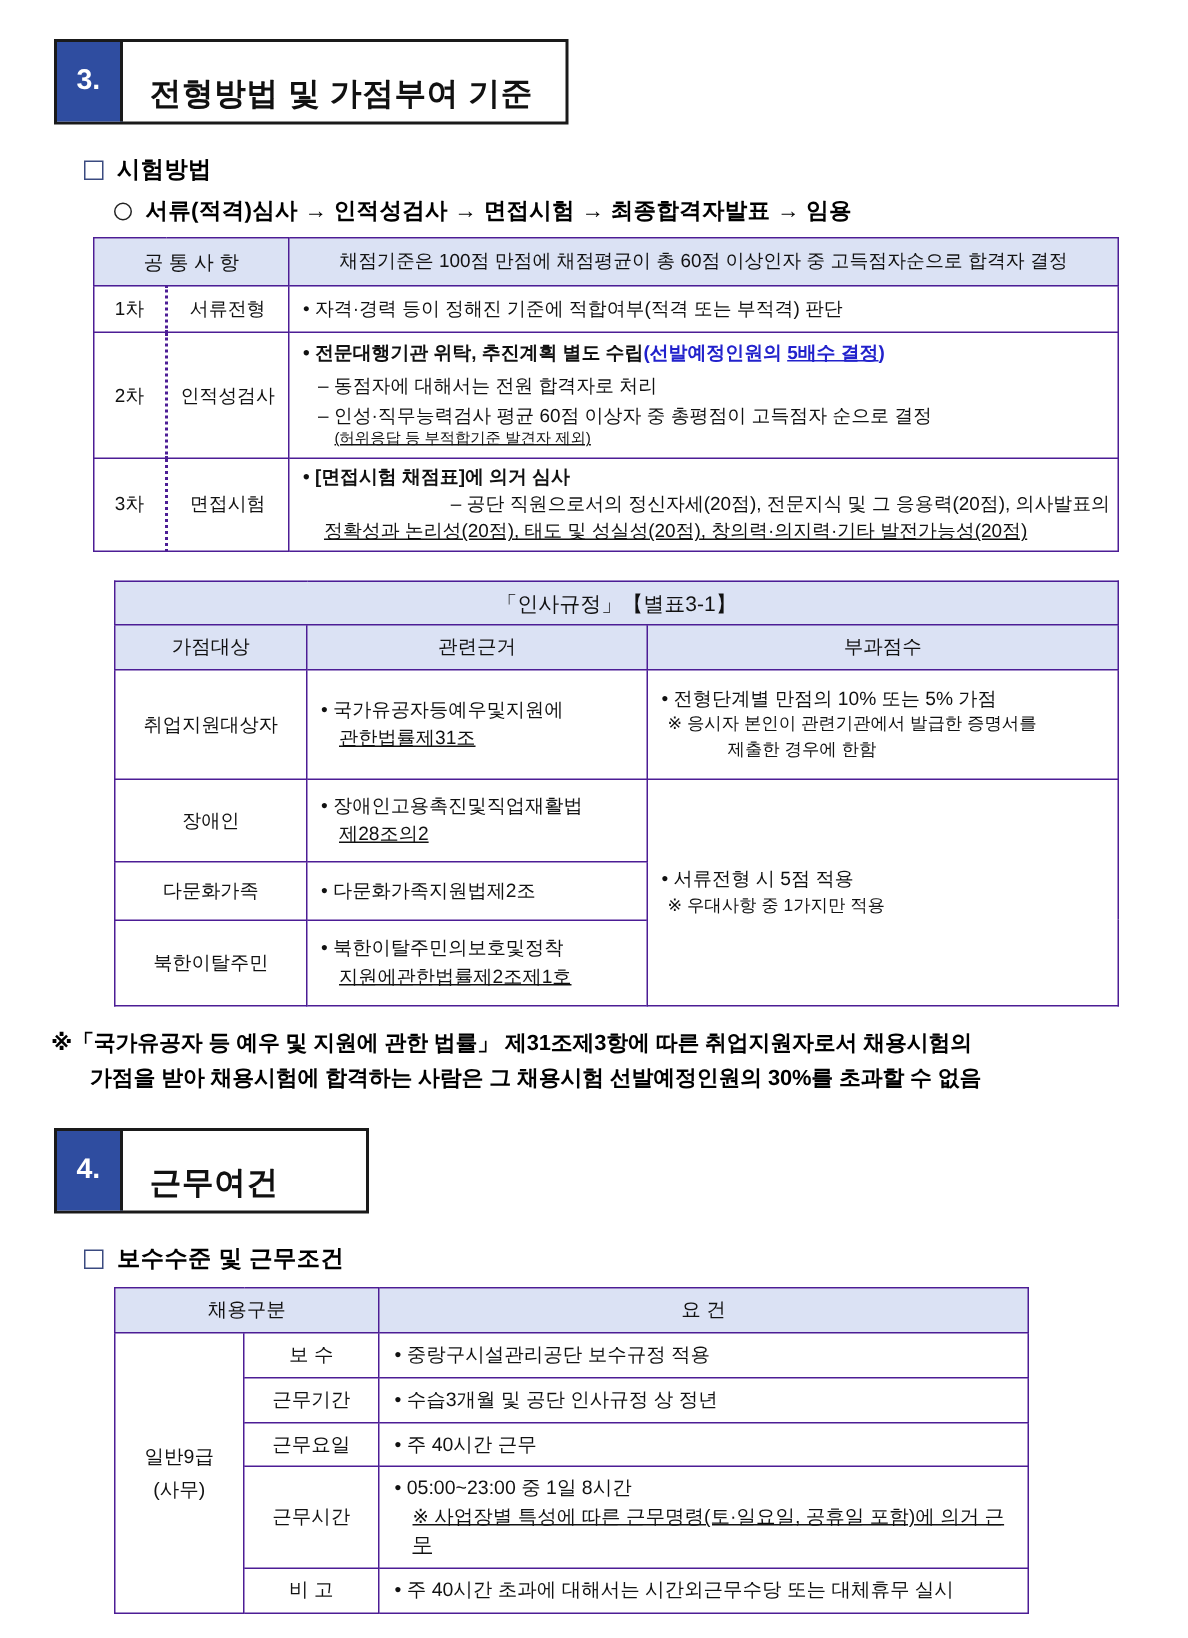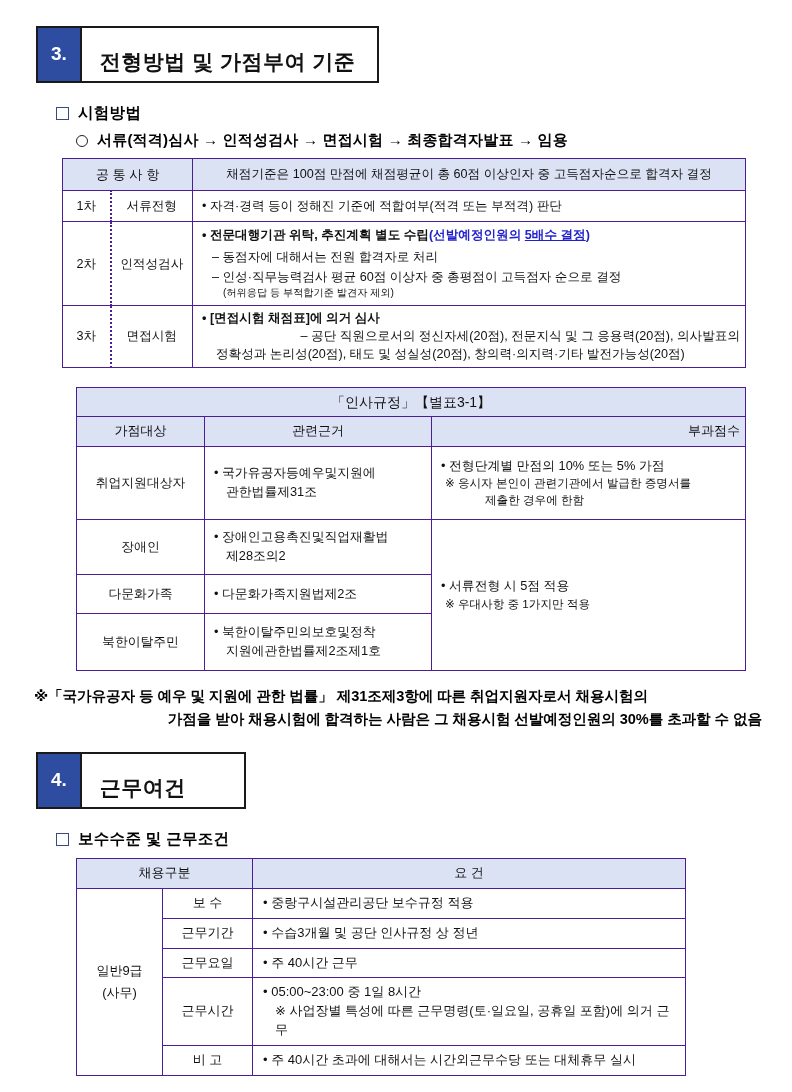--- a/index.html
+++ b/index.html
@@ -116,41 +116,41 @@
   .blue { color: #2222cc; }
   .ul   { text-decoration: underline; }
   .small { font-size: 10.2px; }
 
   
   #tbl-exam-method { width: 684px; margin-left: 62px; margin-top: 8px; }
   #tbl-exam-method td.stage { border-right-style: dotted; border-right-width: 2px; }
   #tbl-exam-method td.cell-body { text-align: left; padding-left: 9px; }
   .li { display: block; padding-left: 12px; text-indent: -12px; }
   .li2 { display: block; padding-left: 21px; text-indent: -11px; }
-  .li3 { display: block; padding-left: 21px; }
+  .li3 { display: block; padding-left: 21px; text-decoration: underline; }
   .dot::before { content: "\2022\00a0"; }
   .dash::before { content: "\2013\00a0"; }
 
   
   #tbl-bonus { width: 670px; margin-left: 76px; margin-top: 7px; }
   #tbl-bonus td { padding: 5px 7px; font-size: 12.8px; }
   #tbl-bonus .law { text-align: left; padding-left: 9px; }
   #tbl-bonus .score { text-align: left; padding-left: 9px; vertical-align: middle; }
   .note { display: block; padding-left: 19px; text-indent: -15px; font-size: 11.6px; }
   .note2 { display: block; padding-left: 44px; font-size: 11.6px; }
 
   
   .fine-print {
     margin: 14px 30px 0 34px;
     font-size: 14.6px;
     font-weight: bold;
     line-height: 1.62;
     letter-spacing: -0.1px;
   }
-  .fine-print .l2 { display: block; padding-left: 26px; text-align: right; }
+  .fine-print .l2 { display: block; padding-left: 26px; }
 
   
   #tbl-work { width: 610px; margin-left: 76px; margin-top: 8px; }
   #tbl-work td { padding: 5px 6px; font-size: 13px; }
   #tbl-work td.req { text-align: left; padding-left: 10px; }
 </style>
 </head>
 <body>
 
 <div class="page">
@@ -223,21 +223,21 @@
       <col style="width:227px">
       <col>
     </colgroup>
     <tbody>
       <tr>
         <td class="hd" colspan="3" style="font-size:14px;padding:4px;">「인사규정」【별표3-1】</td>
       </tr>
       <tr>
         <td class="hd" style="font-size:13px;padding:5px;">가점대상</td>
         <td class="hd" style="font-size:13px;padding:5px;">관련근거</td>
-        <td class="hd" style="font-size:13px;padding:5px;text-align:right;">부과점수</td>
+        <td class="hd" style="font-size:13px;padding:5px;">부과점수</td>
       </tr>
 
       <tr>
         <td class="ctr" style="height:62px;">취업지원대상자</td>
         <td class="law">
           <span class="li dot">국가유공자등예우및지원에</span>
           <span class="li3" style="padding-left:12px;">관한법률제31조</span>
         </td>
         <td class="score">
           <span class="li dot">전형단계별 만점의 10% 또는 5% 가점</span>

